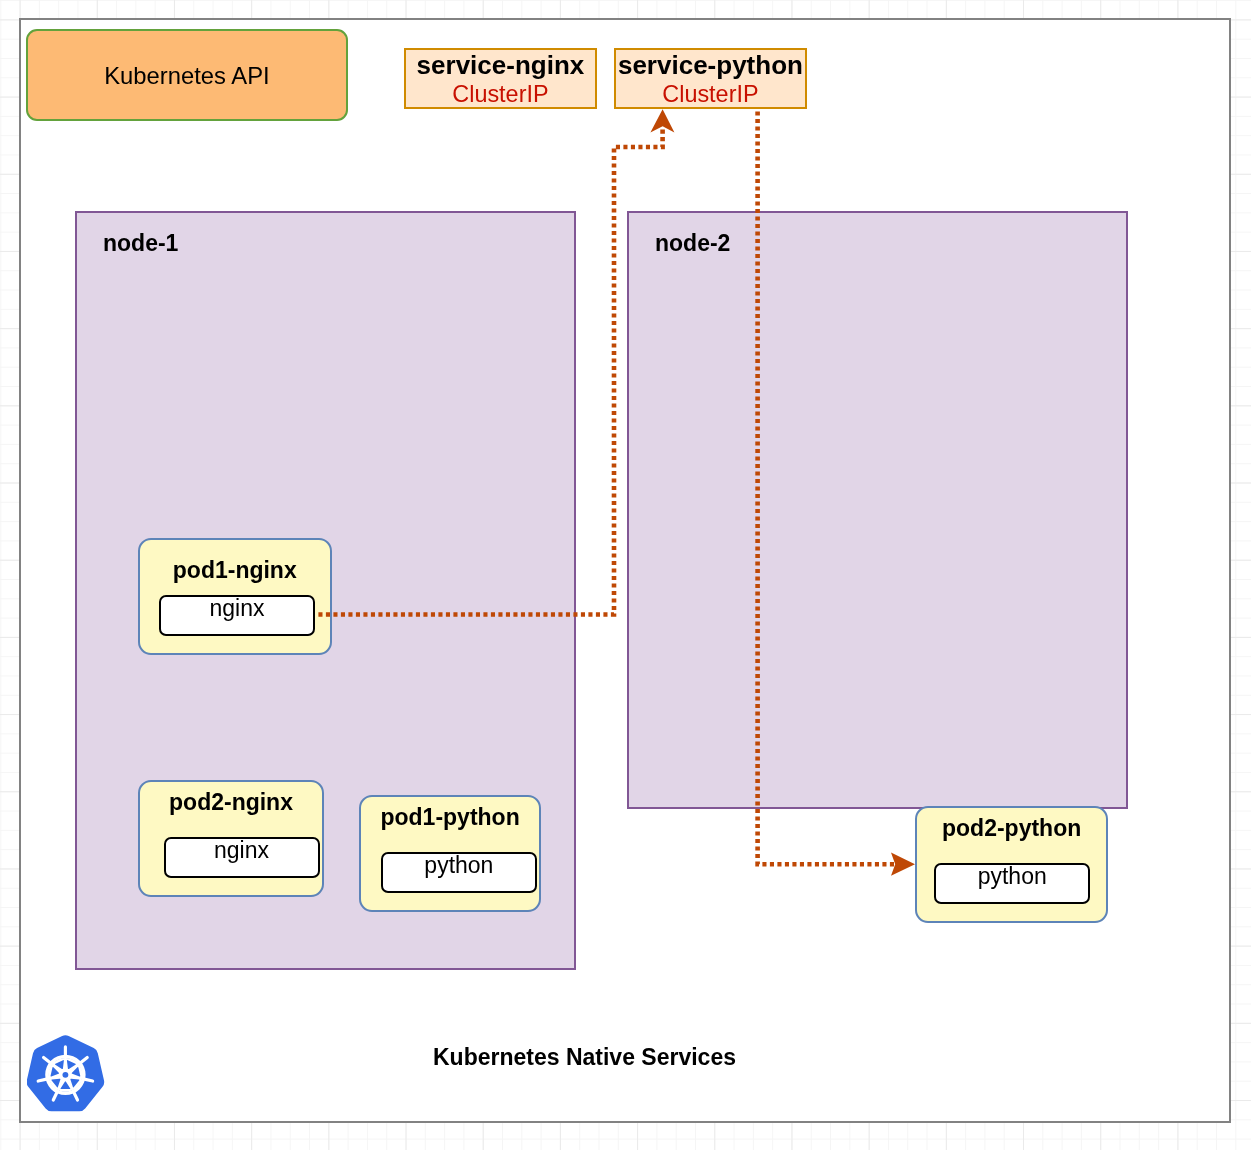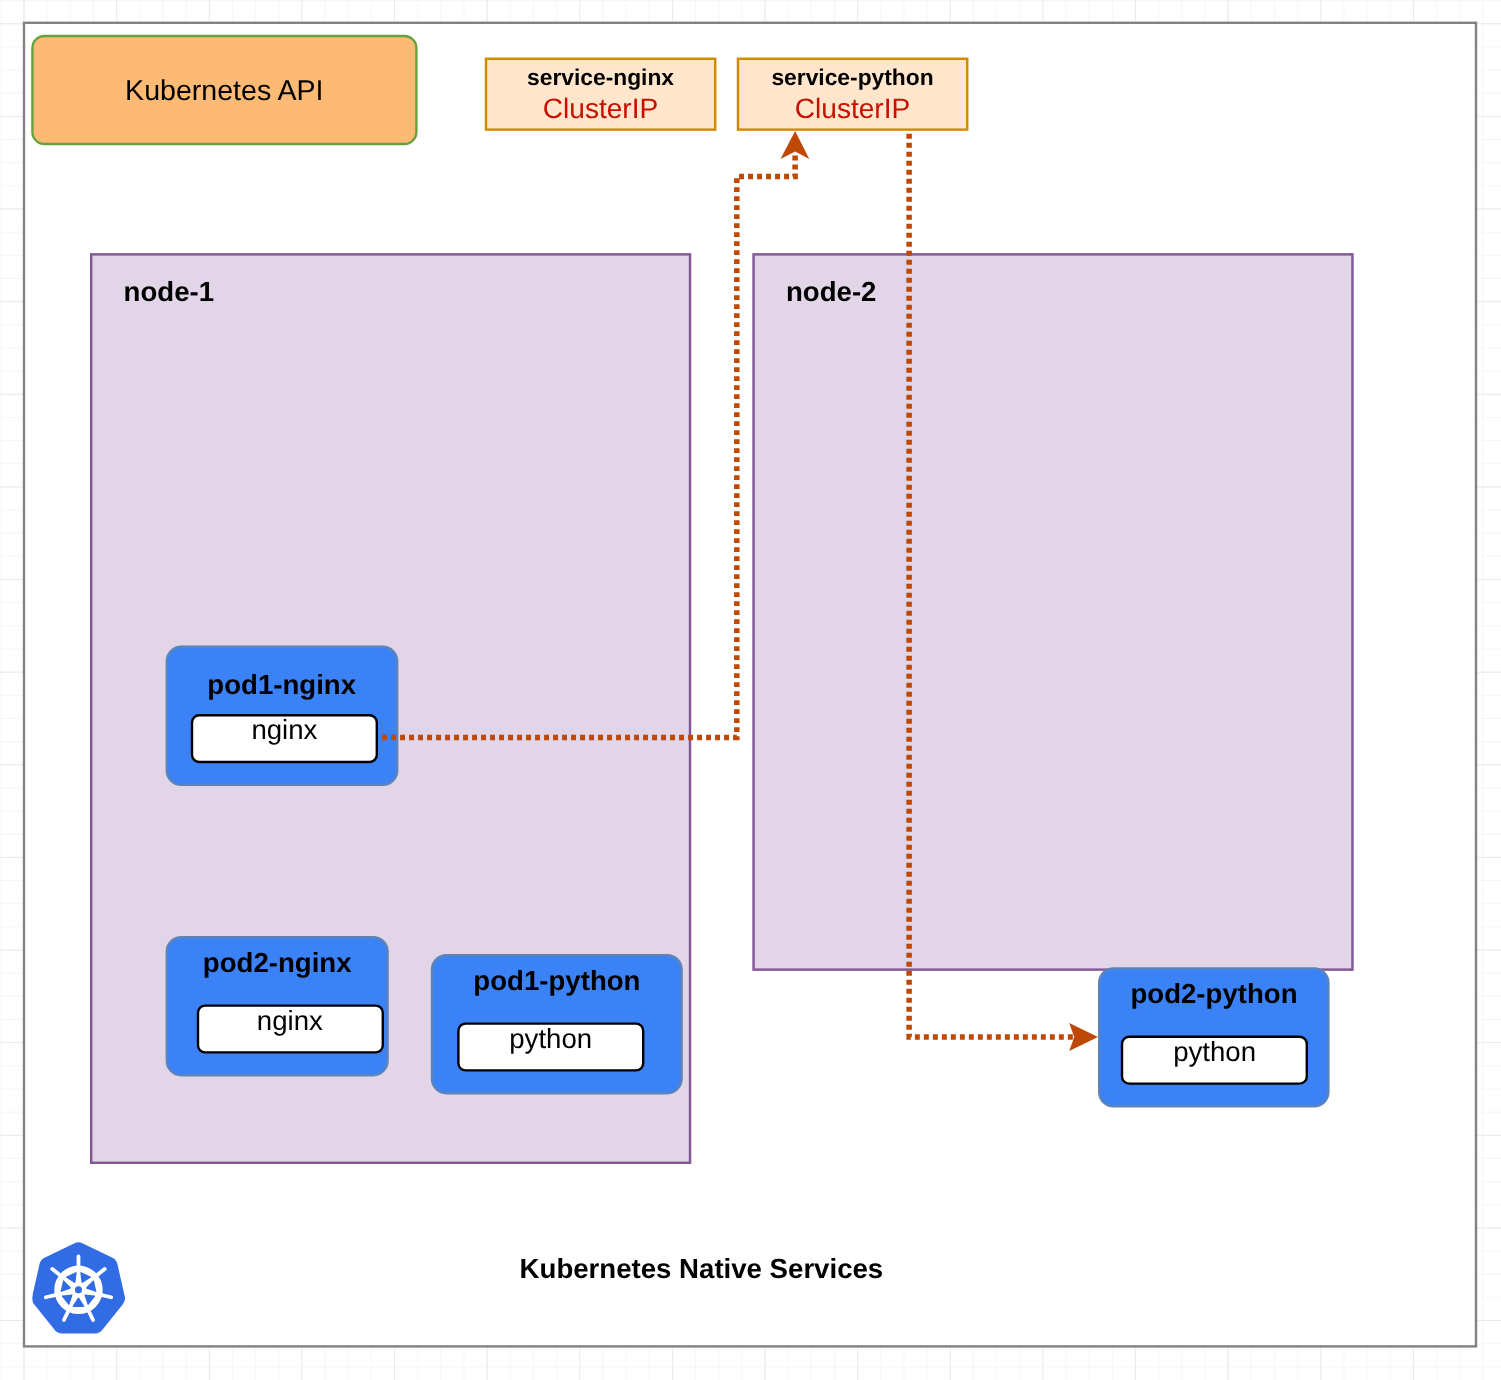--- a/index.html
+++ b/index.html
@@ -35,57 +35,57 @@
     display:flex;align-items:center;justify-content:center;padding-top:2px;
   }
   #api-box .lbl{font-size:23.8px;color:#000;line-height:1;}
 
   
   .service-box{
     background:#ffe6cc;border:2.2px solid #d08b00;
     display:flex;flex-direction:column;align-items:center;justify-content:center;
     padding-top:2px;
   }
-  .service-box .svc-name{font-size:19px;font-weight:bold;color:#000;line-height:1.15;}
+  .service-box .svc-name{font-size:26px;font-weight:bold;color:#000;line-height:1.15;}
   .service-box .svc-type{font-size:23.4px;color:#c81000;line-height:1.15;}
   #svc-nginx{left:403.9px;top:47.7px;width:193.1px;height:61.2px;}
   #svc-python{left:613.9px;top:47.7px;width:193.1px;height:61.2px;}
 
   
   .node-box{
     background:#e1d5e7;border:2.1px solid #815795;
   }
   .node-box .node-lbl{
     position:absolute;left:26px;top:18.7px;
     font-size:23px;font-weight:bold;color:#000;line-height:1;
   }
   #node-1{left:75px;top:211px;width:501.1px;height:758.8px;}
   #node-2{left:627px;top:211px;width:501.1px;height:598px;}
 
   
   .pod{
-    background:#3b82f6;border:2.2px solid #5d84b8;border-radius:13px;
+    background:#fef9c3;border:2.2px solid #5d84b8;border-radius:13px;
   }
   .pod .pod-name{
     position:absolute;left:0;right:0;top:20px;text-align:center;
     font-size:23px;font-weight:bold;color:#000;line-height:1;
   }
   .pod .ctr{
     position:absolute;box-sizing:border-box;background:#ffffff;border:2.35px solid #000000;border-radius:7px;
     display:flex;justify-content:center;
   }
   .pod .ctr span{font-size:23px;color:#000;line-height:1;}
 
   #pod1-nginx{left:138px;top:537.8px;width:193.5px;height:117.4px;}
   #pod1-nginx .pod-name{top:19.5px;}
   #pod1-nginx .ctr{left:19px;top:55.1px;width:156px;height:41.2px;}
   #pod2-nginx{left:138px;top:780px;width:186px;height:117.3px;}
   #pod2-nginx .pod-name{top:8.8px;}
   #pod2-nginx .ctr{left:23.5px;top:55.1px;width:156px;height:41.2px;}
-  #pod1-python{left:359.1px;top:794.9px;width:210px;height:117.3px;}
+  #pod1-python{left:359.1px;top:794.9px;width:182px;height:117.3px;}
   #pod1-python .pod-name{top:8.7px;}
   #pod1-python .ctr{left:19.8px;top:55.1px;width:156px;height:41.2px;}
   #pod2-python{left:914.9px;top:806.2px;width:193.5px;height:117.3px;}
   #pod2-python .pod-name{top:9px;}
   #pod2-python .ctr{left:17.3px;top:55.1px;width:156px;height:41.2px;}
 
   
   #edges{position:absolute;left:0;top:0;width:1251px;height:1150px;pointer-events:none;}
 
   

